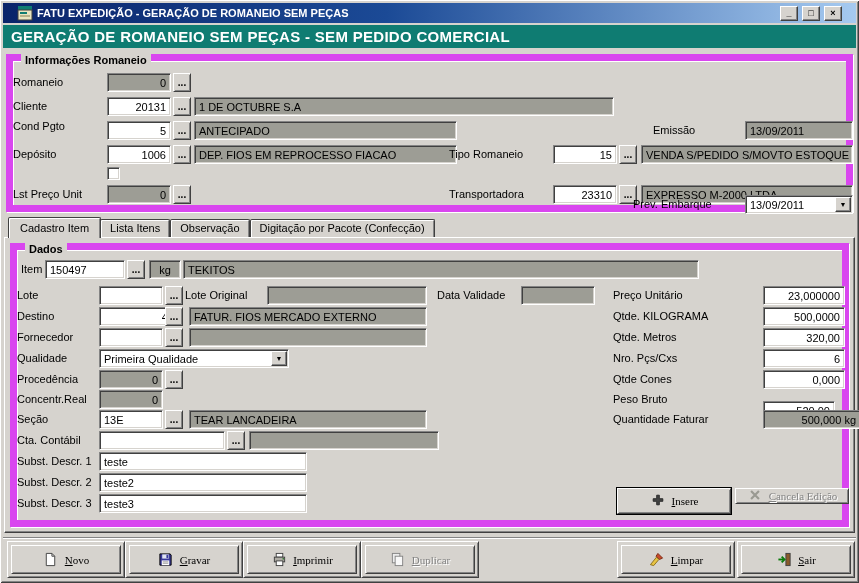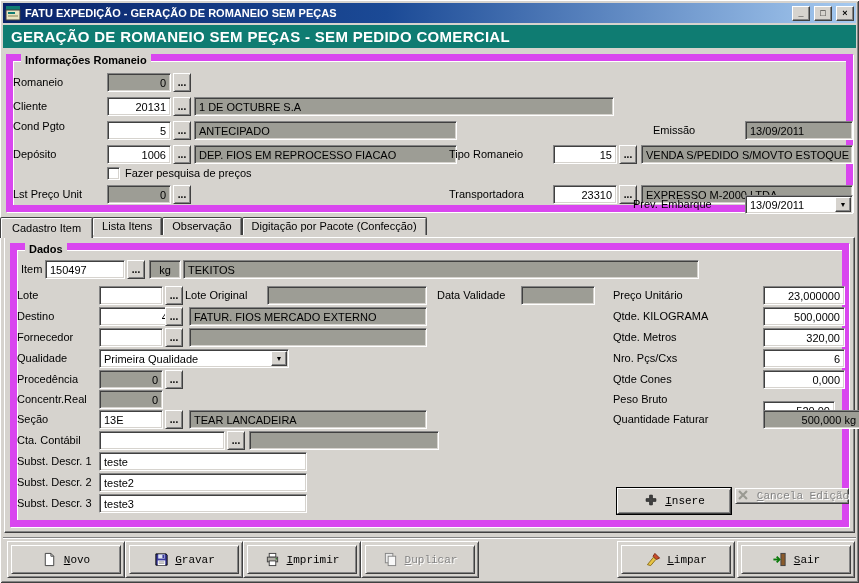--- a/index.html
+++ b/index.html
@@ -1,19 +1,19 @@
 <!DOCTYPE html>
 <html><head>
 <meta charset="utf-8">
 <style>
   *{box-sizing:border-box;margin:0;padding:0}
   body{margin:0;background:#9a9a9a;font-family:"Liberation Sans",sans-serif}
   .window{position:relative;width:859px;height:583px;background:#d6d3ce;color:#000;font-size:11px;overflow:hidden;
     box-shadow:inset 1px 1px 0 #fff, inset -1px -1px 0 #404040, inset 2px 2px 0 #d6d3ce, inset -2px -2px 0 #848484}
-  .titlebar{position:absolute;left:3px;top:3px;right:3px;height:20px;display:flex;align-items:center;gap:4px;padding:0 2px;
+  .titlebar{position:absolute;left:3px;top:3px;right:3px;height:20px;display:flex;align-items:center;gap:4px;padding:0 14px;
     background:linear-gradient(90deg,#0a246a 0%,#1b4a96 45%,#a6caf0 100%)}
   .titlebar-text{flex:1;color:#fff;font-weight:bold;font-size:11px;white-space:nowrap;overflow:hidden}
   .winbtn{width:18px;height:15px;background:#d6d3ce;border:1px solid;border-color:#fff #404040 #404040 #fff;
     box-shadow:inset -1px -1px 0 #848484;font-family:inherit;font-size:9px;font-weight:bold;line-height:12px;text-align:center;padding:0;cursor:pointer}
   .header{position:absolute;left:3px;top:25px;right:3px;height:23px;background:#0f7c72;color:#fff;font-weight:bold;
     font-size:15px;line-height:23px;padding-left:8px;letter-spacing:.3px;white-space:nowrap}
   .group{position:absolute;border:7px solid #d946ef;box-shadow:inset 1px 1px 0 #fff, 1px 1px 0 #fff}
   .legend{position:absolute;top:-8px;left:8px;background:#d6d3ce;padding:0 4px;font-weight:bold;font-size:11px;line-height:14px;white-space:nowrap}
   .lbl{position:absolute;height:19px;line-height:19px;white-space:nowrap}
   .lbl.left{text-align:left}
@@ -23,30 +23,30 @@
   .fld.num{text-align:right}
   .fld.center{text-align:center;padding:2px 1px 0}
   .dots{position:absolute;width:18px;height:19px;background:#d6d3ce;border:1px solid;border-color:#fff #404040 #404040 #fff;
     box-shadow:inset 1px 1px 0 #d6d3ce, inset -1px -1px 0 #848484;font-family:inherit;font-size:10px;font-weight:bold;
     line-height:12px;text-align:center;padding:0;cursor:pointer}
   .combo{padding-right:19px}
   .combo-btn{position:absolute;top:1px;right:1px;bottom:1px;width:16px;background:#d6d3ce;border:1px solid;border-color:#fff #404040 #404040 #fff;
     box-shadow:inset -1px -1px 0 #848484;font-size:7px;line-height:14px;text-align:center;cursor:pointer}
   .checkbox{position:absolute;width:13px;height:13px;background:#fff;border:1px solid;border-color:#848484 #fff #fff #848484;
     box-shadow:inset 1px 1px 0 #404040, inset -1px -1px 0 #d6d3ce;cursor:pointer}
-  .tabs{position:absolute;left:0;top:217px;height:21px;display:flex;align-items:flex-start;z-index:3}
+  .tabs{position:absolute;left:8px;top:217px;height:21px;display:flex;align-items:center;z-index:3}
   .tab{height:18px;line-height:17px;padding:0 9px;background:#d6d3ce;border:1px solid #404040;border-bottom:none;
     border-top-left-radius:2px;border-top-right-radius:2px;box-shadow:inset 1px 1px 0 #fff, inset -1px 0 0 #848484;
     cursor:pointer;white-space:nowrap}
   .tab.active{height:21px;line-height:20px;position:relative;z-index:4;padding:0 11px;margin-right:-1px}
   .tab-panel{position:absolute;left:4px;top:237px;width:851px;height:296px;background:#d6d3ce;border:1px solid;
     border-color:#fff #404040 #404040 #fff;box-shadow:inset -1px -1px 0 #848484, inset 1px 1px 0 #d6d3ce}
   .btn{position:absolute;display:flex;align-items:center;justify-content:center;gap:6px;background:#d6d3ce;
     border:1px solid;border-color:#fff #404040 #404040 #fff;box-shadow:inset 1px 1px 0 #d6d3ce, inset -1px -1px 0 #848484;
-    font-family:Liberation Mono, monospace;font-size:11px;color:#000;cursor:pointer;padding:0;white-space:nowrap}
+    font-family:Liberation Serif, serif;font-size:11px;color:#000;cursor:pointer;padding:0;white-space:nowrap}
   .btn.default{box-shadow:inset 1px 1px 0 #d6d3ce, inset -1px -1px 0 #848484, 0 0 0 1px #000}
   .btn.disabled{color:#848484;text-shadow:1px 1px 0 #fff;cursor:default}
   .footer{position:absolute;left:3px;top:537px;width:853px;height:43px;border-top:1px solid #848484;box-shadow:inset 0 1px 0 #fff}
   .cell{position:absolute;top:3px;height:37px;border:1px solid;border-color:#fff #404040 #404040 #fff;
     box-shadow:inset 1px 1px 0 #d6d3ce, inset -1px -1px 0 #848484;padding:3px}
   .cell .btn{position:relative;width:100%;height:100%}
   .icon{width:16px;height:16px;display:inline-block;flex:0 0 16px}
   u{text-decoration:underline}
 </style>
 </head>
@@ -93,21 +93,20 @@
     <span class="lbl" style="left:0;top:84px;width:90px">Depósito</span>
     <div class="fld num" style="left:94px;top:84px;width:64px">1006</div>
     <button class="dots" style="left:160px;top:84px">...</button>
     <div class="fld gray" style="left:181px;top:84px;width:263px">DEP. FIOS EM REPROCESSO FIACAO</div>
     <span class="lbl" style="left:436px;top:84px;width:100px">Tipo Romaneio</span>
     <div class="fld num" style="left:540px;top:84px;width:64px">15</div>
     <button class="dots" style="left:606px;top:84px">...</button>
     <div class="fld gray" style="left:628px;top:84px;width:212px">VENDA S/PEDIDO S/MOVTO ESTOQUE</div>
 
     <span class="checkbox" style="left:94px;top:106px"></span>
-    <span class="lbl left" style="left:112px;top:103px;width:180px">Fazer pesquisa de preços</span>
 
     <span class="lbl" style="left:0;top:124px;width:90px">Lst Preço Unit</span>
     <div class="fld gray num" style="left:94px;top:124px;width:64px">0</div>
     <button class="dots" style="left:160px;top:124px">...</button>
     <span class="lbl" style="left:436px;top:124px;width:100px">Transportadora</span>
     <div class="fld num" style="left:540px;top:124px;width:64px">23310</div>
     <button class="dots" style="left:606px;top:124px">...</button>
     <div class="fld gray" style="left:628px;top:124px;width:212px">EXPRESSO M-2000 LTDA.</div>
 
     <span class="lbl" style="left:620px;top:134px;width:108px;top:134px">Prev. Embarque</span>

